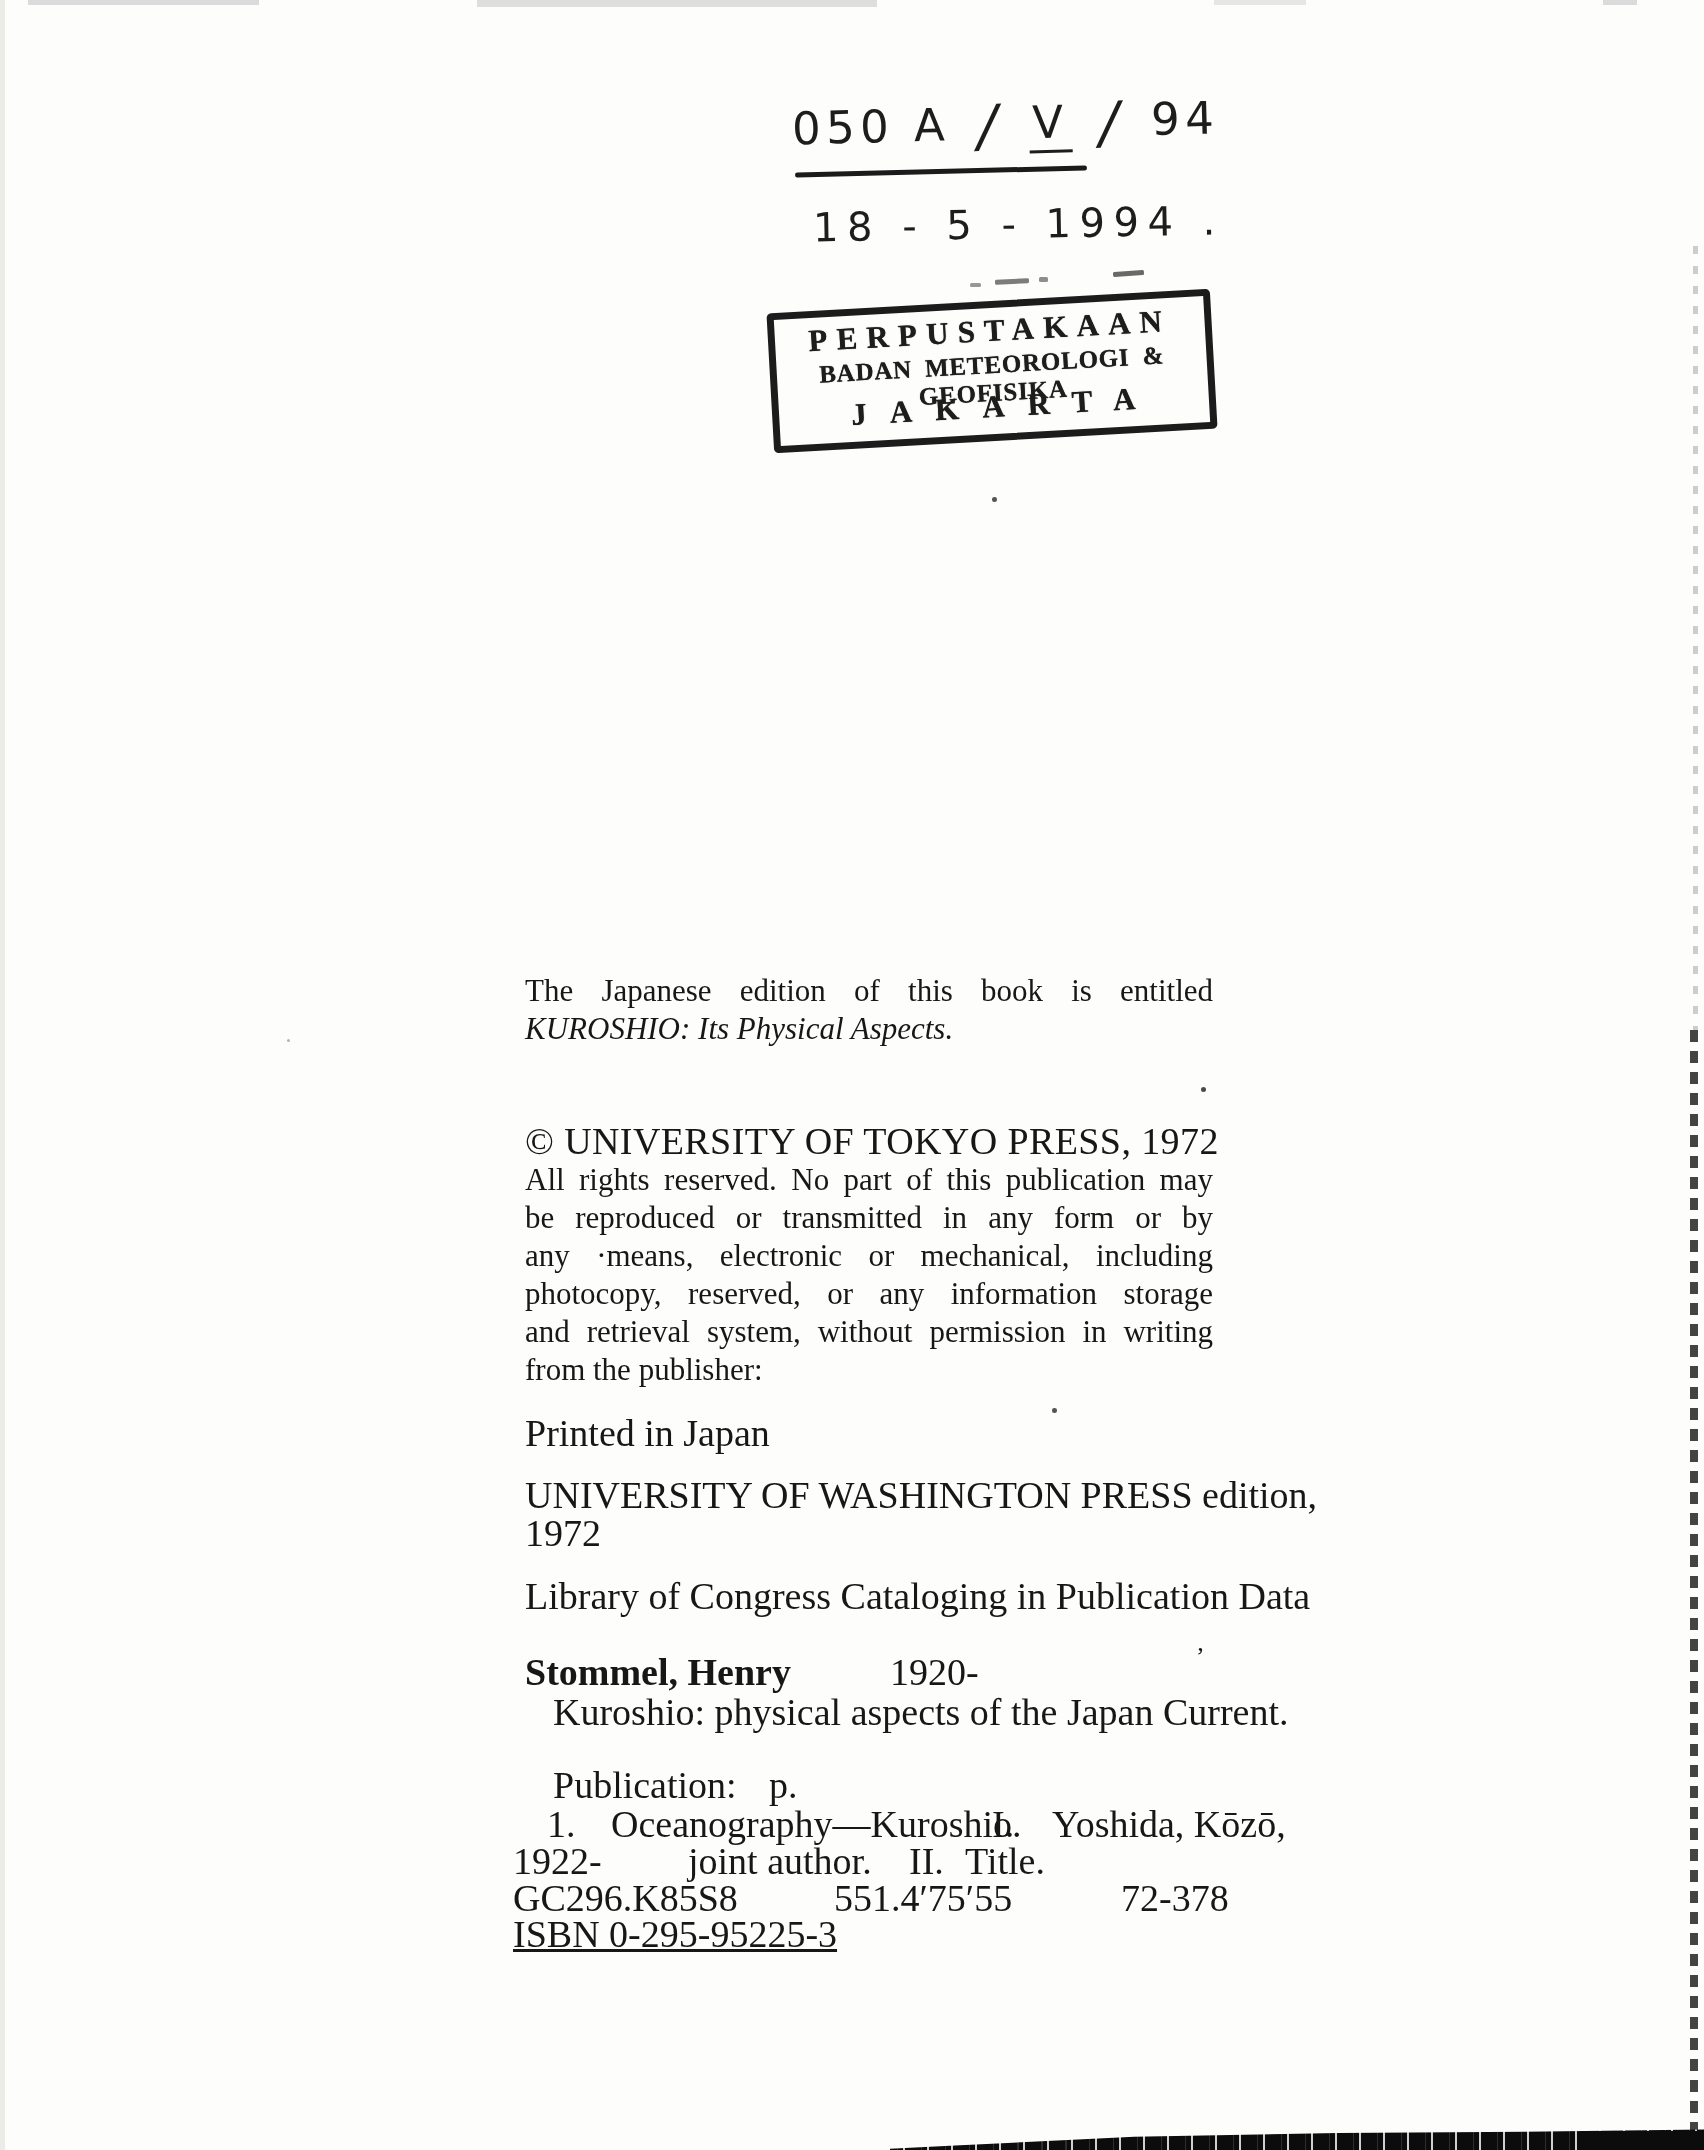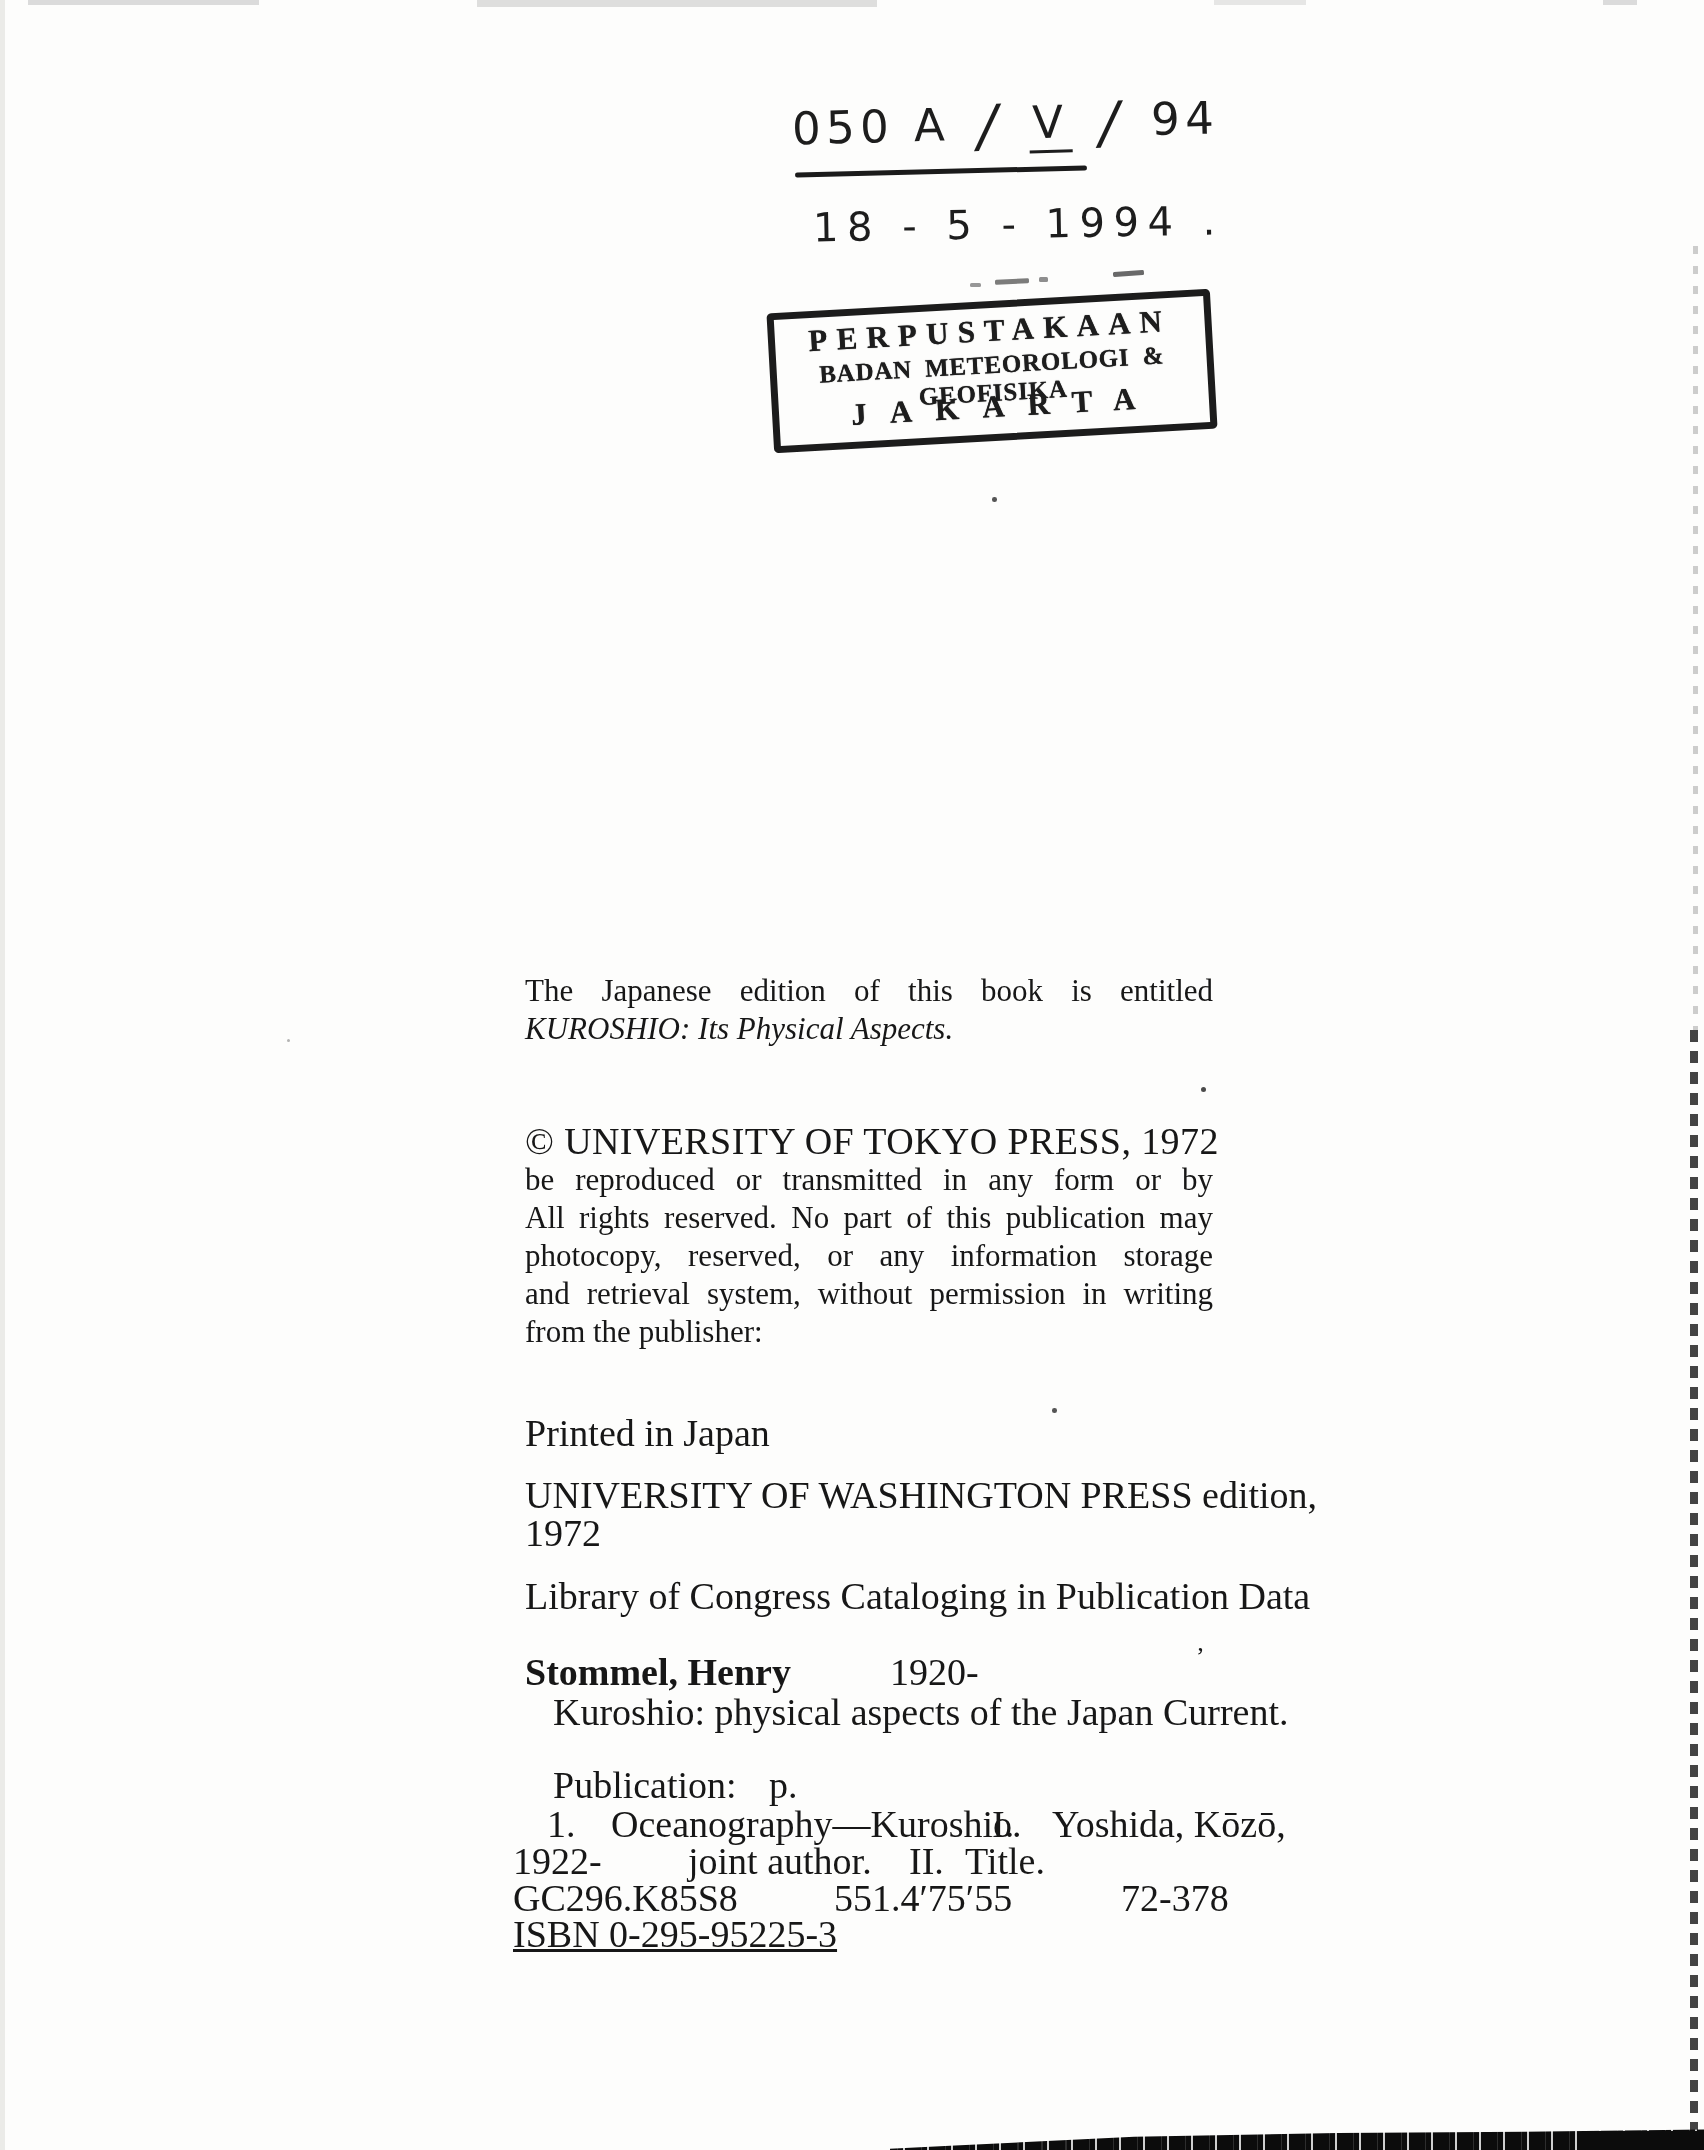--- a/index.html
+++ b/index.html
@@ -96,22 +96,23 @@
   <div class="speck" style="left:1052px;top:1408px;width:4.6px;height:4.6px;opacity:.8;"></div>
   <div class="speck" style="left:287px;top:1039px;width:3.1px;height:3.1px;opacity:.35;"></div>
 
   <div class="block" style="left:525px;top:972px;width:688px;">
     <div class="jline">The Japanese edition of this book is entitled</div>
     <div class="ital">KUROSHIO: Its Physical Aspects.</div>
   </div>
 
   <div class="print" style="left:525px;top:1122px;letter-spacing:0.4px;">© UNIVERSITY OF TOKYO PRESS, 1972</div>
   <div class="block" style="left:525px;top:1161px;width:688px;">
+    <div class="jline">All rights reserved. No part of this publication may</div>
     <div class="jline">be reproduced or transmitted in any form or by</div>
-    <div class="jline">All rights reserved. No part of this publication may</div>
+    <div class="jline">any ·means, electronic or mechanical, including</div>
     <div class="jline">photocopy, reserved, or any information storage</div>
     <div class="jline">and retrieval system, without permission in writing</div>
     <div>from the publisher:</div>
   </div>
 
   <div class="print" style="left:525px;top:1414px;">Printed in Japan</div>
 
   <div class="print" style="left:525px;top:1476px;">UNIVERSITY OF WASHINGTON PRESS edition,</div>
   <div class="print" style="left:525px;top:1514px;">1972</div>
 

